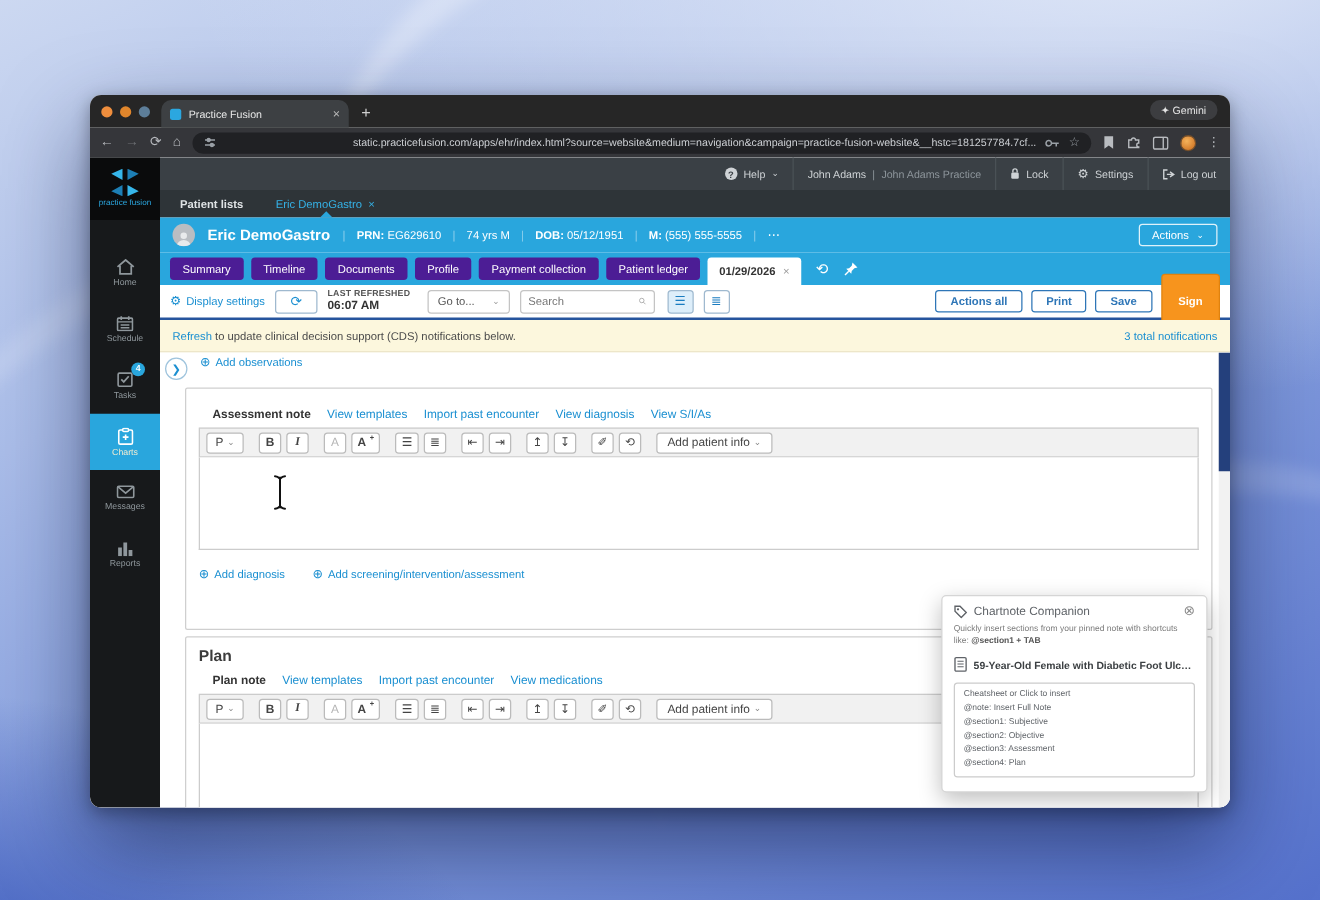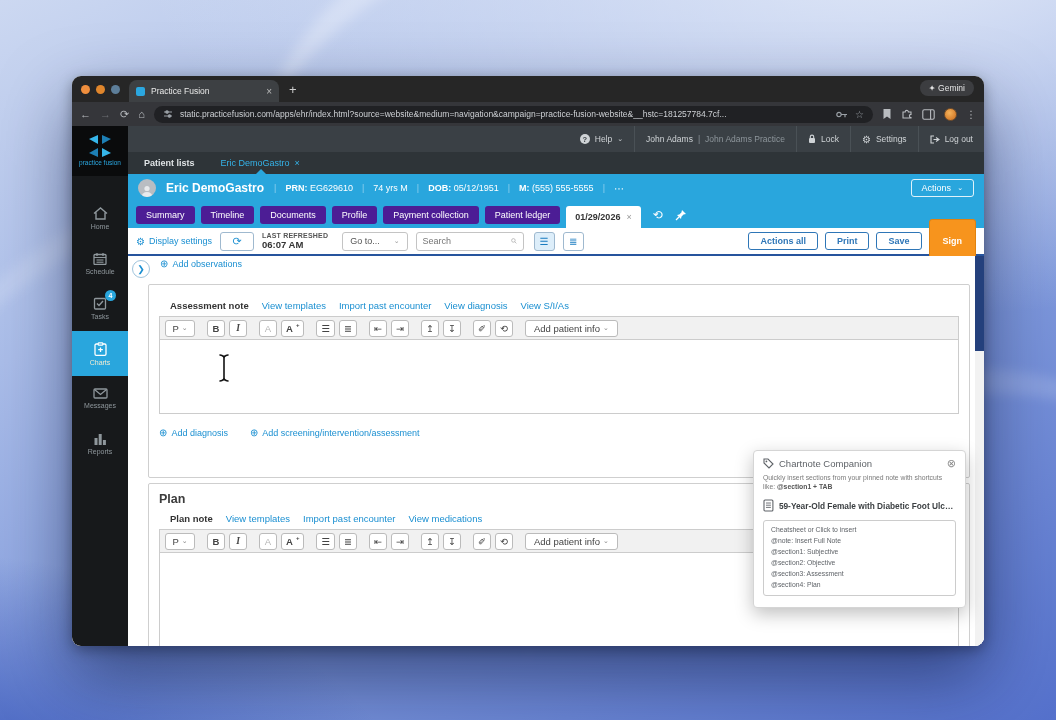--- a/index.html
+++ b/index.html
@@ -24,21 +24,21 @@
   .light{ width:9px;height:9px;border-radius:50%;}
   .btab{ height:22px; margin-top:4px; width:150px; background:#3d4043; border-radius:8px 8px 0 0; display:flex; align-items:center; padding:0 7px; gap:6px;}
   .btab .fav{ width:9px;height:9px;border-radius:2px;background:#2ba7e0;}
   .btab .t{ color:#e8e8e8; font-size:8.5px; flex:1; white-space:nowrap; overflow:hidden;}
   .btab .x{ color:#b9b9b9; font-size:10px; }
   .newtab{ color:#cfcfcf; font-size:13px; margin-left:10px;}
   .gemini{ position:absolute; right:10px; top:4px; background:#3c3d40; border-radius:10px; color:#e4e4e4; font-size:8.5px; padding:3px 9px;}
   .urlbar{ height:24px; background:#35363a; display:flex; align-items:center; padding:0 8px; gap:9px;}
   .navg{ color:#b9bcc0; font-size:11px; line-height:1;}
   .navg.dim{ color:#6d7074;}
-  .urlpill{ flex:1; height:17px; background:#202124; border-radius:9px; display:flex; align-items:center; padding:0 9px; gap:7px; min-width:0;}
+  .urlpill{ flex:1; height:17px; background:#202124; border-radius:9px; display:flex; align-items:center; padding:0 9px; gap:7px; min-width:0;text-align:right;}
   .urltext{ color:#cdd0d4; font-size:8.5px; white-space:nowrap; overflow:hidden; text-overflow:ellipsis; flex:1;}
   .chromeicons{ display:flex; align-items:center; gap:9px;}
   .avatar-chrome{ width:13px;height:13px;border-radius:50%;background:radial-gradient(circle at 40% 35%,#f5b25a,#c96a1c); border:1px solid #77502a;}
 
   
   .app{ height:520px; position:relative; background:#fff; display:flex; flex-direction:column;}
   .logoblock{ position:absolute; left:0; top:0; width:56px; height:50px; background:#0a0b0c; z-index:6; display:flex; flex-direction:column; align-items:center; justify-content:center; gap:2px;}
   .logotxt{ color:#2ba7e0; font-size:6.5px; line-height:1.15; text-align:center;}
   .topbar{ height:26px; background:#3a4045; display:flex; align-items:center; justify-content:flex-end; color:#cfd3d6; font-size:8.5px;}
   .topbar .grp{ display:flex; align-items:center; gap:5px; padding:0 11px; height:100%; border-left:1px solid #4a5156;}
@@ -375,20 +375,24 @@
             <span class="viewtgl first">☰</span>
             <span class="viewtgl">≣</span>
             <span class="rightbtns">
               <span class="obtn">Actions all</span>
               <span class="obtn">Print</span>
               <span class="obtn">Save</span>
               <span class="signbtn">Sign</span>
             </span>
           </div>
 
+          <div class="cds">
+            <span><span class="bluelink">Refresh</span><span> to update clinical decision support (CDS) notifications below.</span></span>
+            <span class="right bluelink">3 total notifications</span>
+          </div>
 
           <div class="contentarea">
             <span class="chevcircle">❯</span>
             <span class="addobs">
                 <span class="plus">⊕</span>
                 <span>Add observations</span>
               </span>
 
             <div class="card assessment">
               <div class="noterow">

